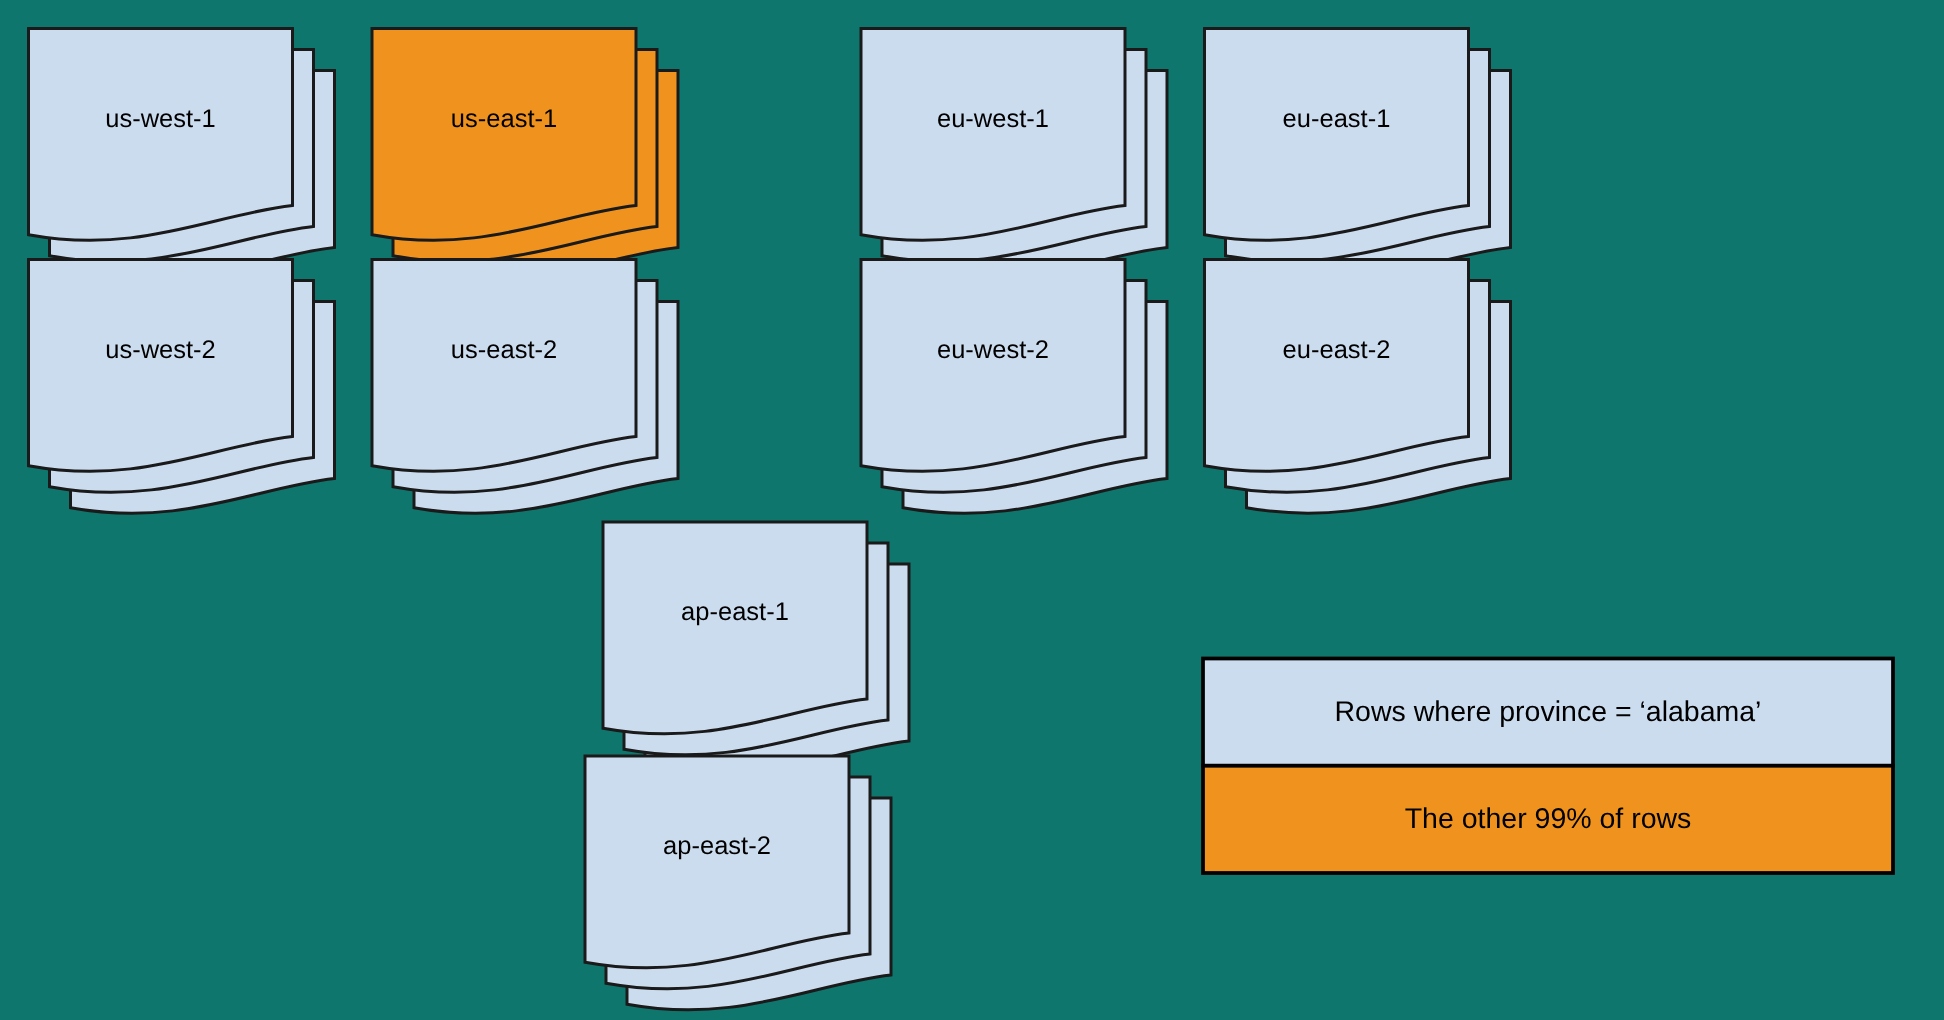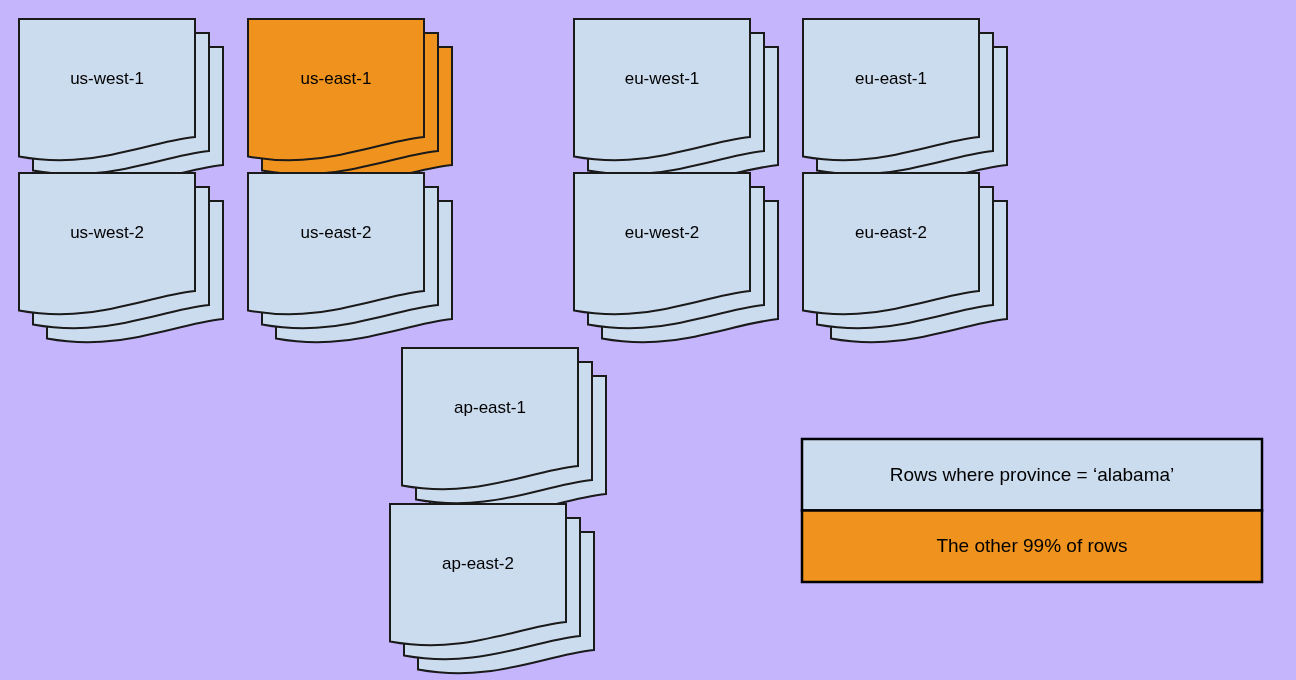--- a/index.html
+++ b/index.html
@@ -11,21 +11,21 @@
   body {
     width: 1296px;
     height: 680px;
     overflow: hidden;
     font-family: "Liberation Sans", sans-serif;
   }
   #canvas {
     position: relative;
     width: 1296px;
     height: 680px;
-    background: #c4b5fd;
+    background: #0f766e;
   }
   #diagram-svg {
     position: absolute;
     left: 0;
     top: 0;
     width: 1296px;
     height: 680px;
     display: block;
   }
   .doc-label {

